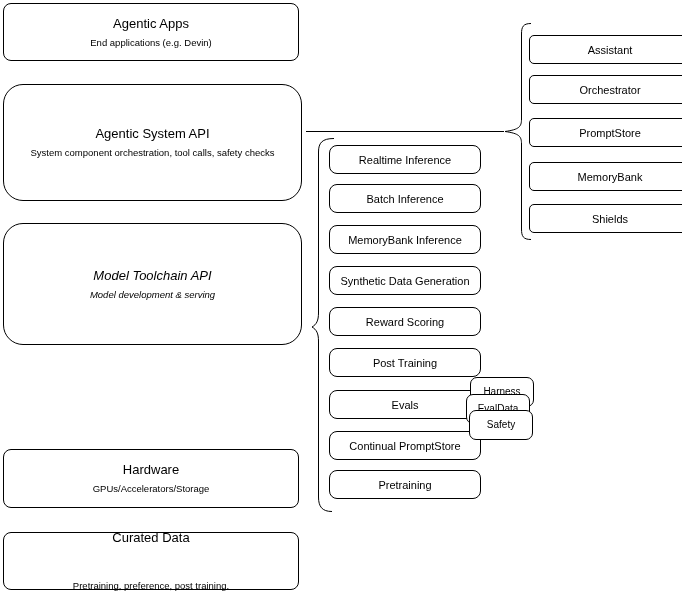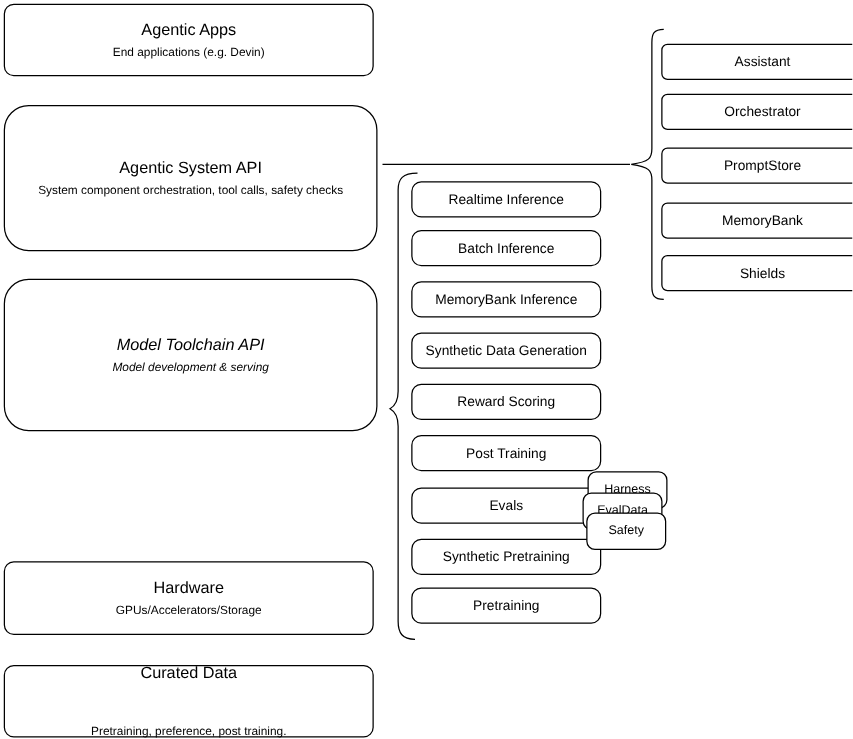--- a/index.html
+++ b/index.html
@@ -73,21 +73,21 @@
   <div class="box mbox" style="top:307px;">
     <span>Reward Scoring</span>
   </div>
   <div class="box mbox" style="top:348px;">
     <span>Post Training</span>
   </div>
   <div class="box mbox" style="top:390px;">
     <span>Evals</span>
   </div>
   <div class="box mbox" style="top:431px;">
-    <span>Synthetic Pretraining</span>
+    <span>Continual PromptStore</span>
   </div>
   <div class="box mbox" style="top:470px;">
     <span>Pretraining</span>
   </div>
 
   <div class="pill" style="left:470px;top:377px;">
     <span>Harness</span>
   </div>
   <div class="pill" style="left:466px;top:394px;">
     <span>EvalData</span>

